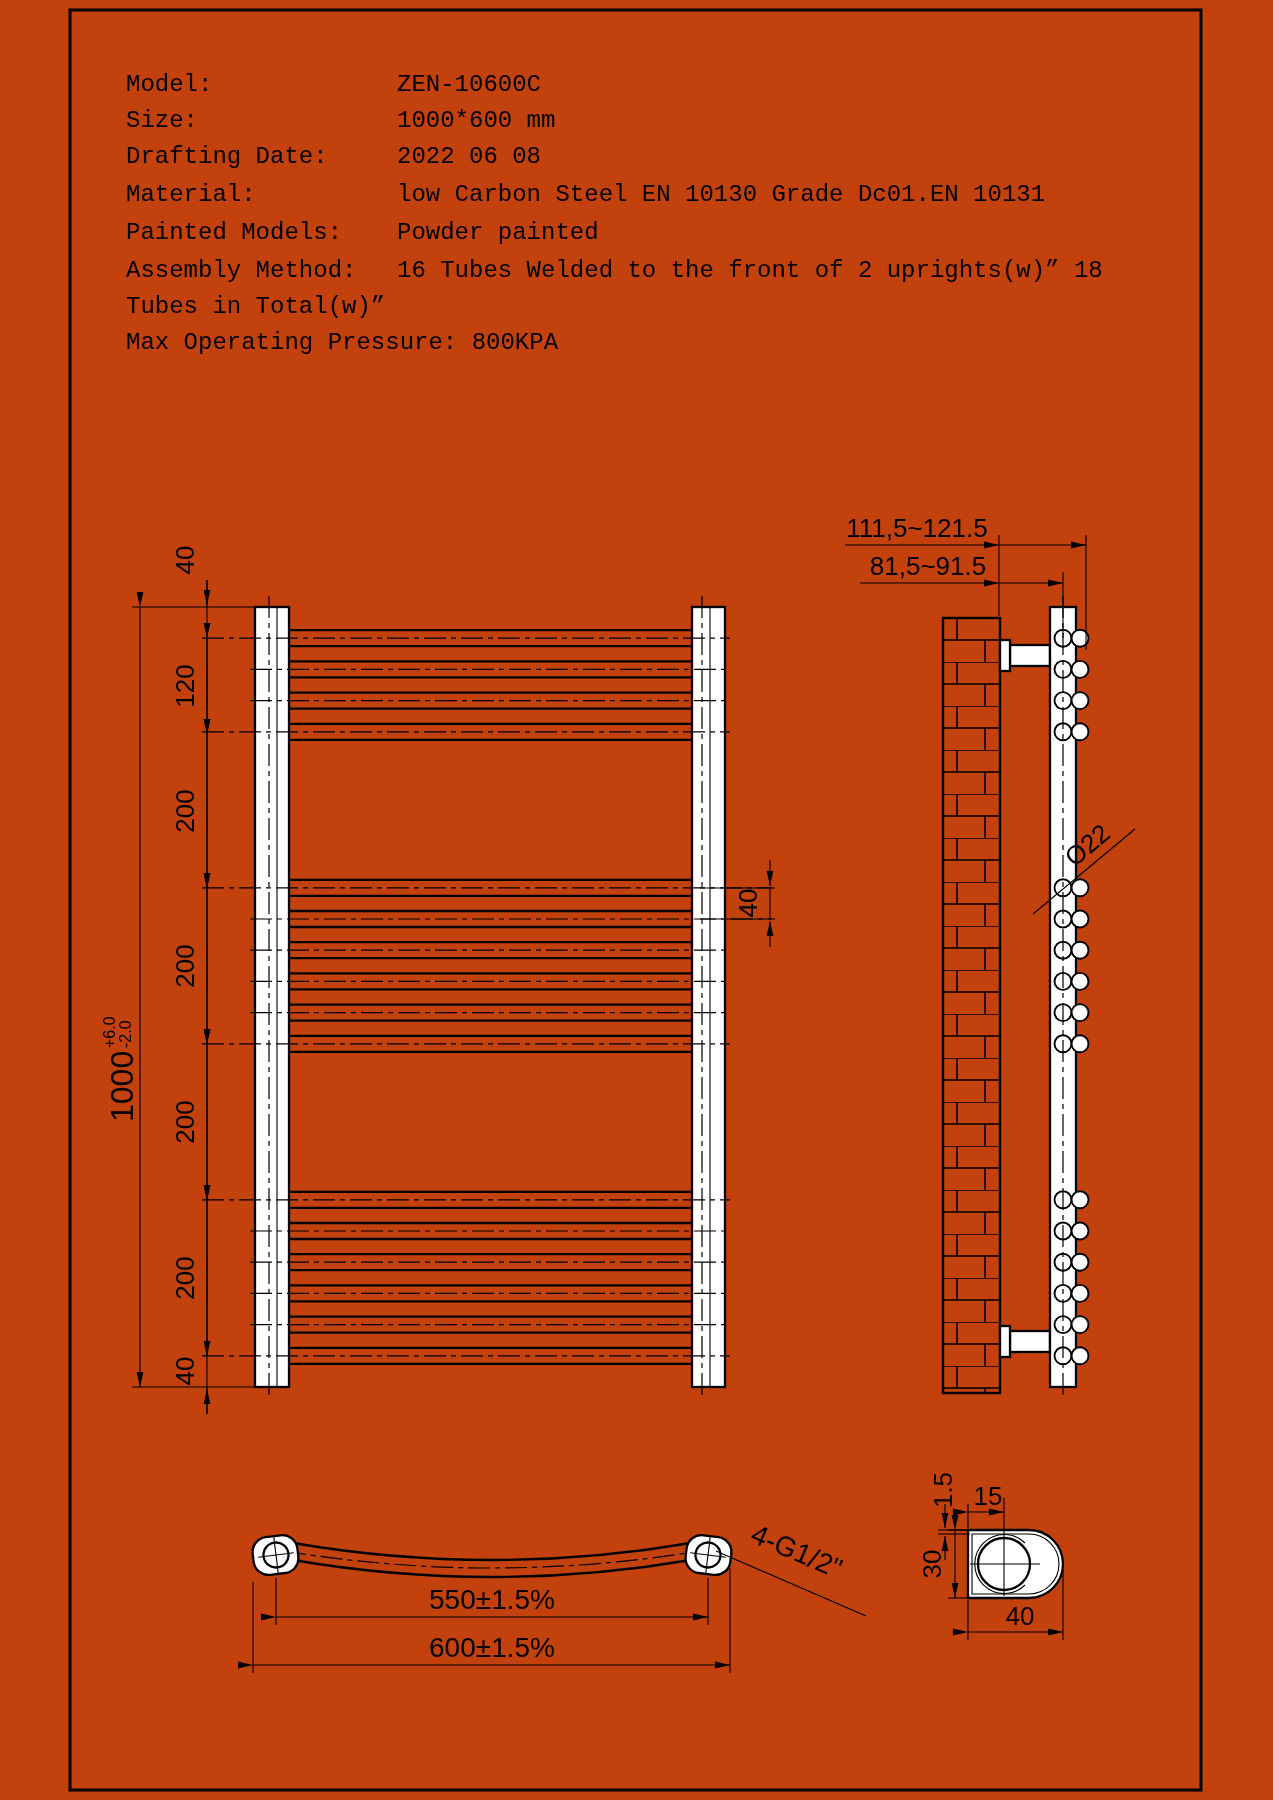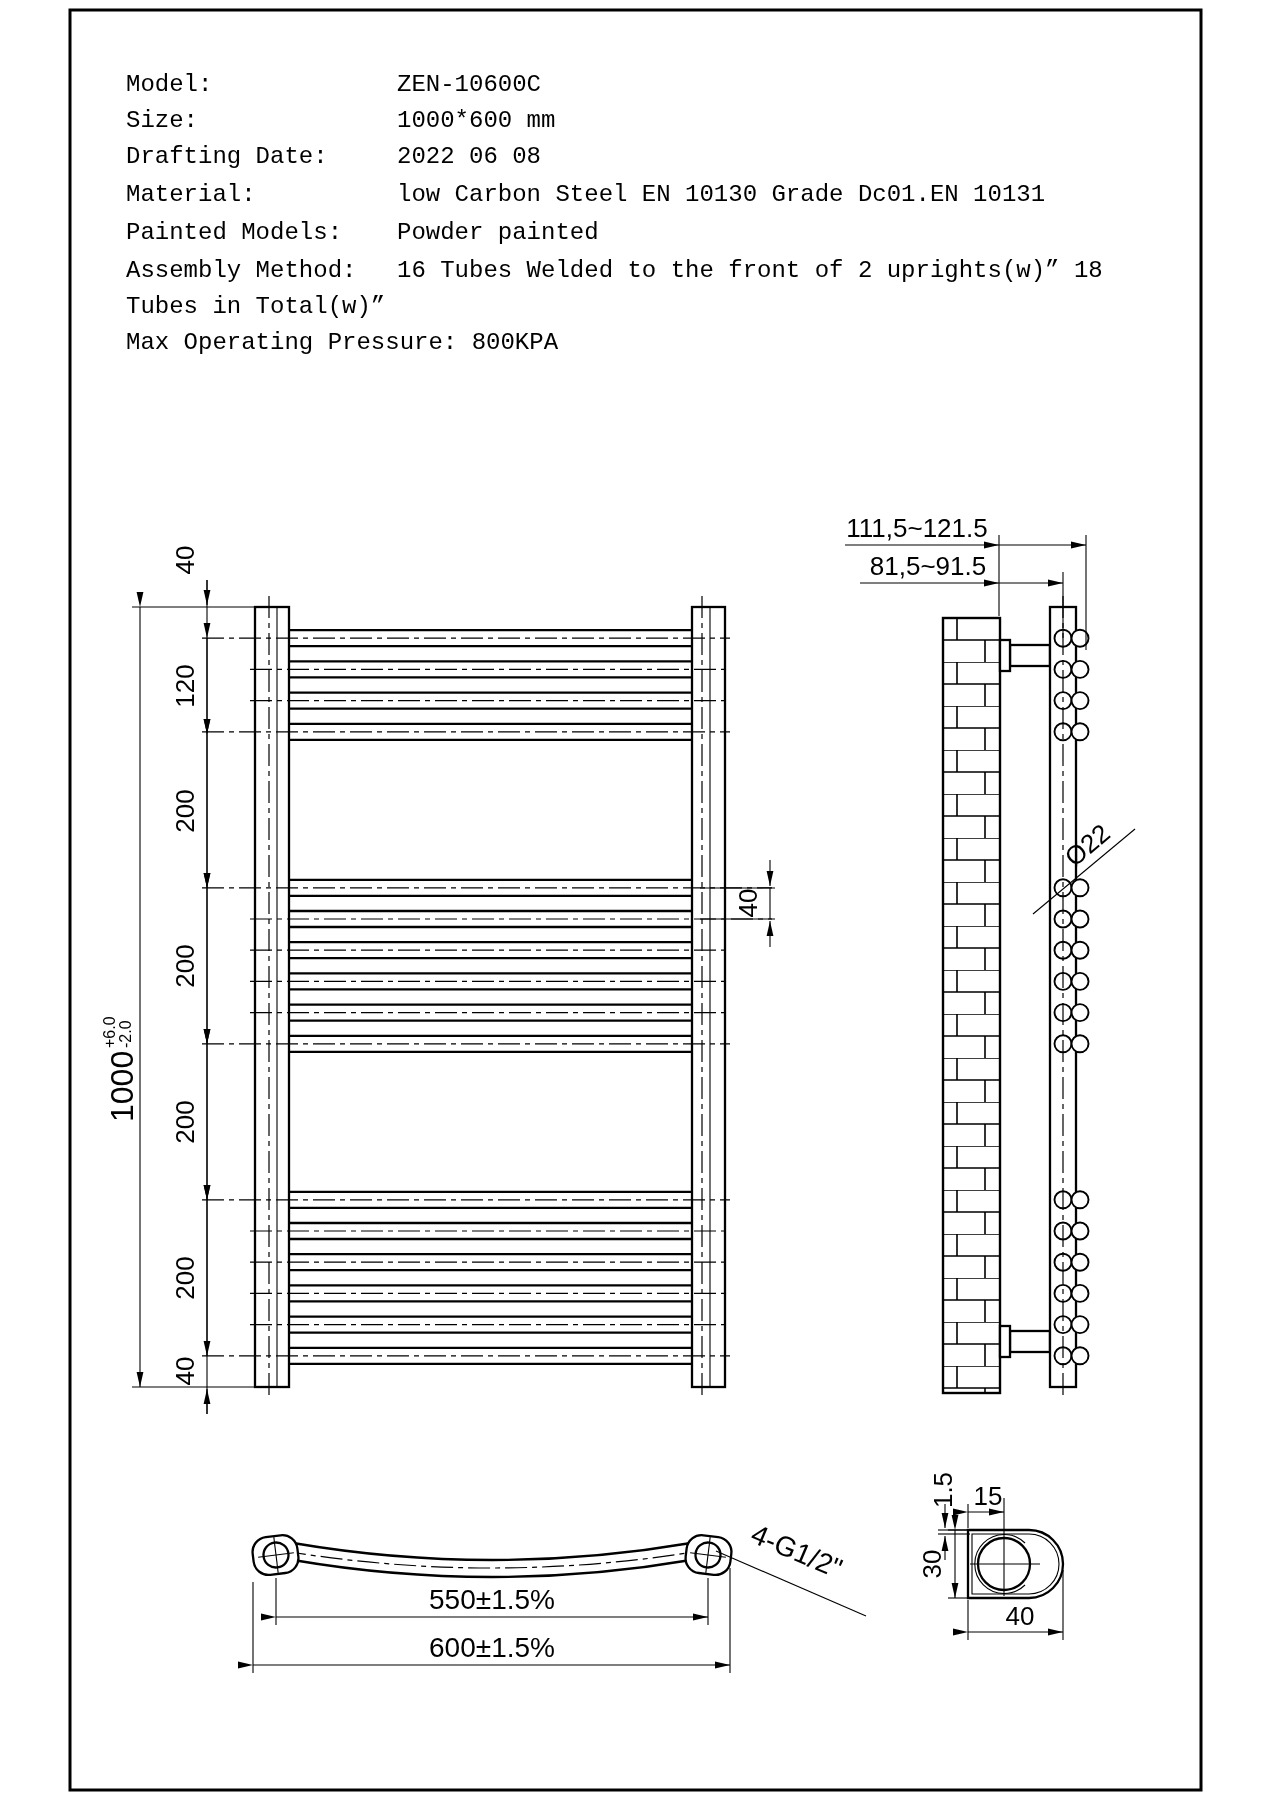--- a/index.html
+++ b/index.html
@@ -1,16 +1,16 @@
 <!DOCTYPE html>
 <html><head>
 <meta charset="utf-8">
 <style>
   html,body{margin:0;padding:0;background:#888;}
-  .page{position:relative;width:1273px;height:1800px;background:#ffffff;margin:0 auto;
+  .page{position:relative;width:1273px;height:1800px;background:#c2410c;margin:0 auto;
         font-family:"Liberation Sans",sans-serif;}
   svg{position:absolute;left:0;top:0;}
   svg text{fill:#000;}
   .hdr{font-family:"Liberation Mono","DejaVu Sans Mono",monospace;font-size:24px;}
   .dim{font-family:"Liberation Sans",sans-serif;font-size:26px;}
   .dimBig{font-family:"Liberation Sans",sans-serif;font-size:32px;}
   .dimTol{font-family:"Liberation Sans",sans-serif;font-size:16px;}
   .dimPlan{font-family:"Liberation Sans",sans-serif;font-size:28px;}
   .ln{stroke:#000;stroke-width:2.3;fill:none;}
   .lnW{stroke:#000;stroke-width:2.3;fill:#fff;}

